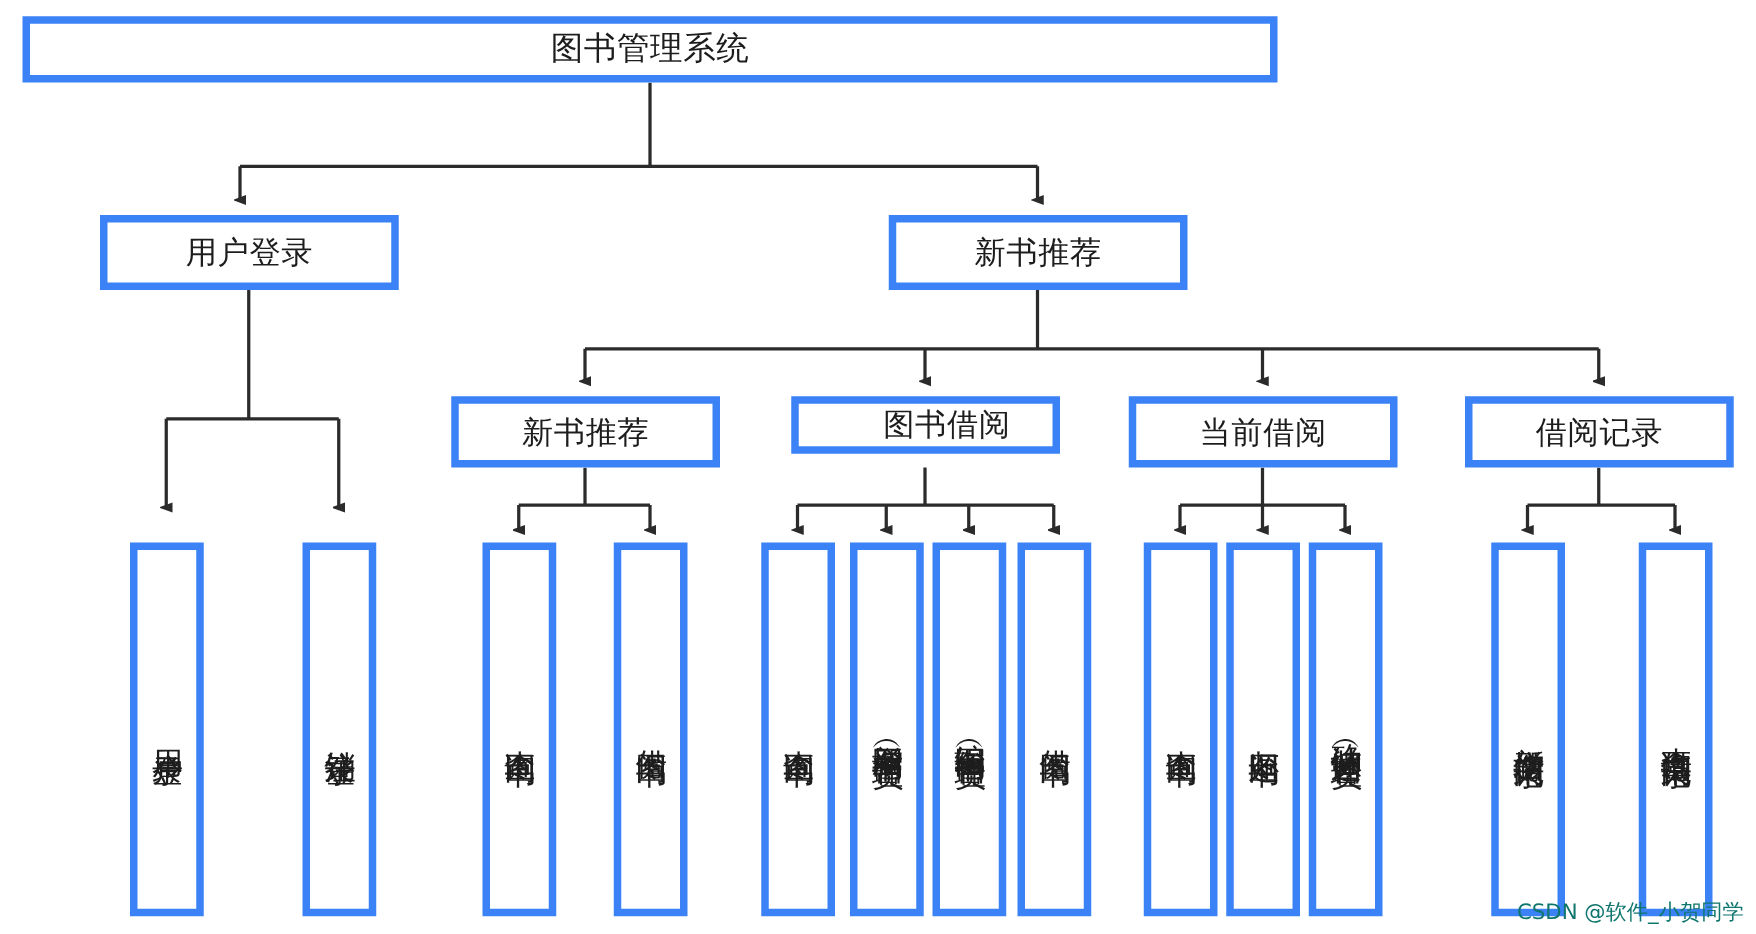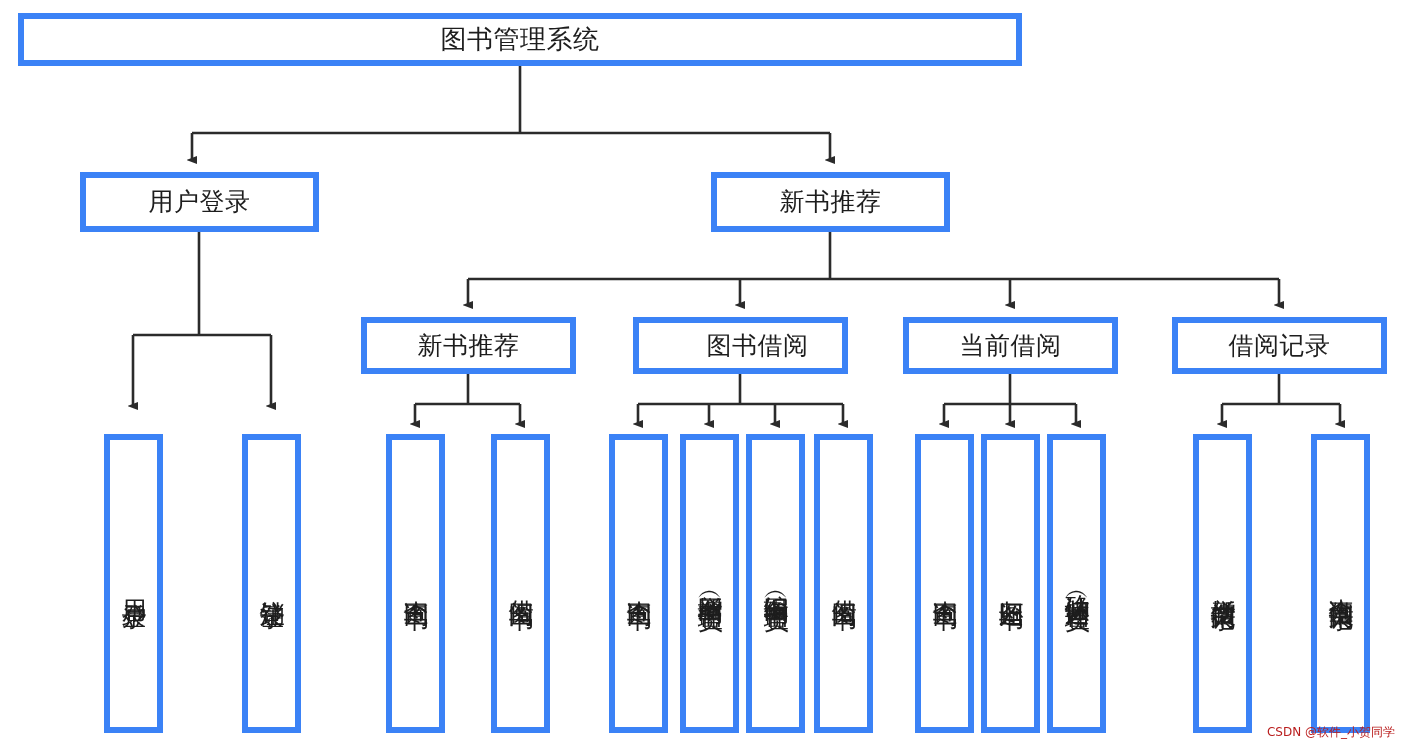--- a/index.html
+++ b/index.html
@@ -60,22 +60,22 @@
     text-orientation: upright;
     font-size: 25px;
     line-height: 1.05;
     letter-spacing: 2px;
     max-height: 280px;
   }
   #watermark {
     position: absolute;
     right: 10px;
     bottom: 6px;
-    font-size: 12px;
-    color: #b91c1c;
+    font-size: 17px;
+    color: #0f766e;
     white-space: nowrap;
     z-index: 5;
     font-family: "DejaVu Sans", "Liberation Sans", sans-serif;
   }
 </style>
 </head>
 <body>
 
 <div id="diagram-root">
 
@@ -136,21 +136,21 @@
   <div class="node h" style="left:80px; top:172px; width:239px; height:60px;">
     <span class="node-label">用户登录</span>
   </div>
   <div class="node h" style="left:711px; top:172px; width:239px; height:60px;">
     <span class="node-label">新书推荐</span>
   </div>
 
   <div class="node h" style="left:361px; top:317px; width:215px; height:57px;">
     <span class="node-label">新书推荐</span>
   </div>
-  <div class="node h" style="left:633px; top:317px; width:215px; height:57px;padding-left:34px;">
+  <div class="node h" style="left:633px; top:317px; width:215px; height:46px;padding-left:34px;">
     <span class="node-label">图书借阅</span>
   </div>
   <div class="node h" style="left:1172px; top:317px; width:215px; height:57px;">
     <span class="node-label">借阅记录</span>
   </div>
   <div class="node h" style="left:903px; top:317px; width:215px; height:57px;">
     <span class="node-label">当前借阅</span>
   </div>
 
   <div class="node v" style="left:104px; top:434px; width:59px; height:299px;">

